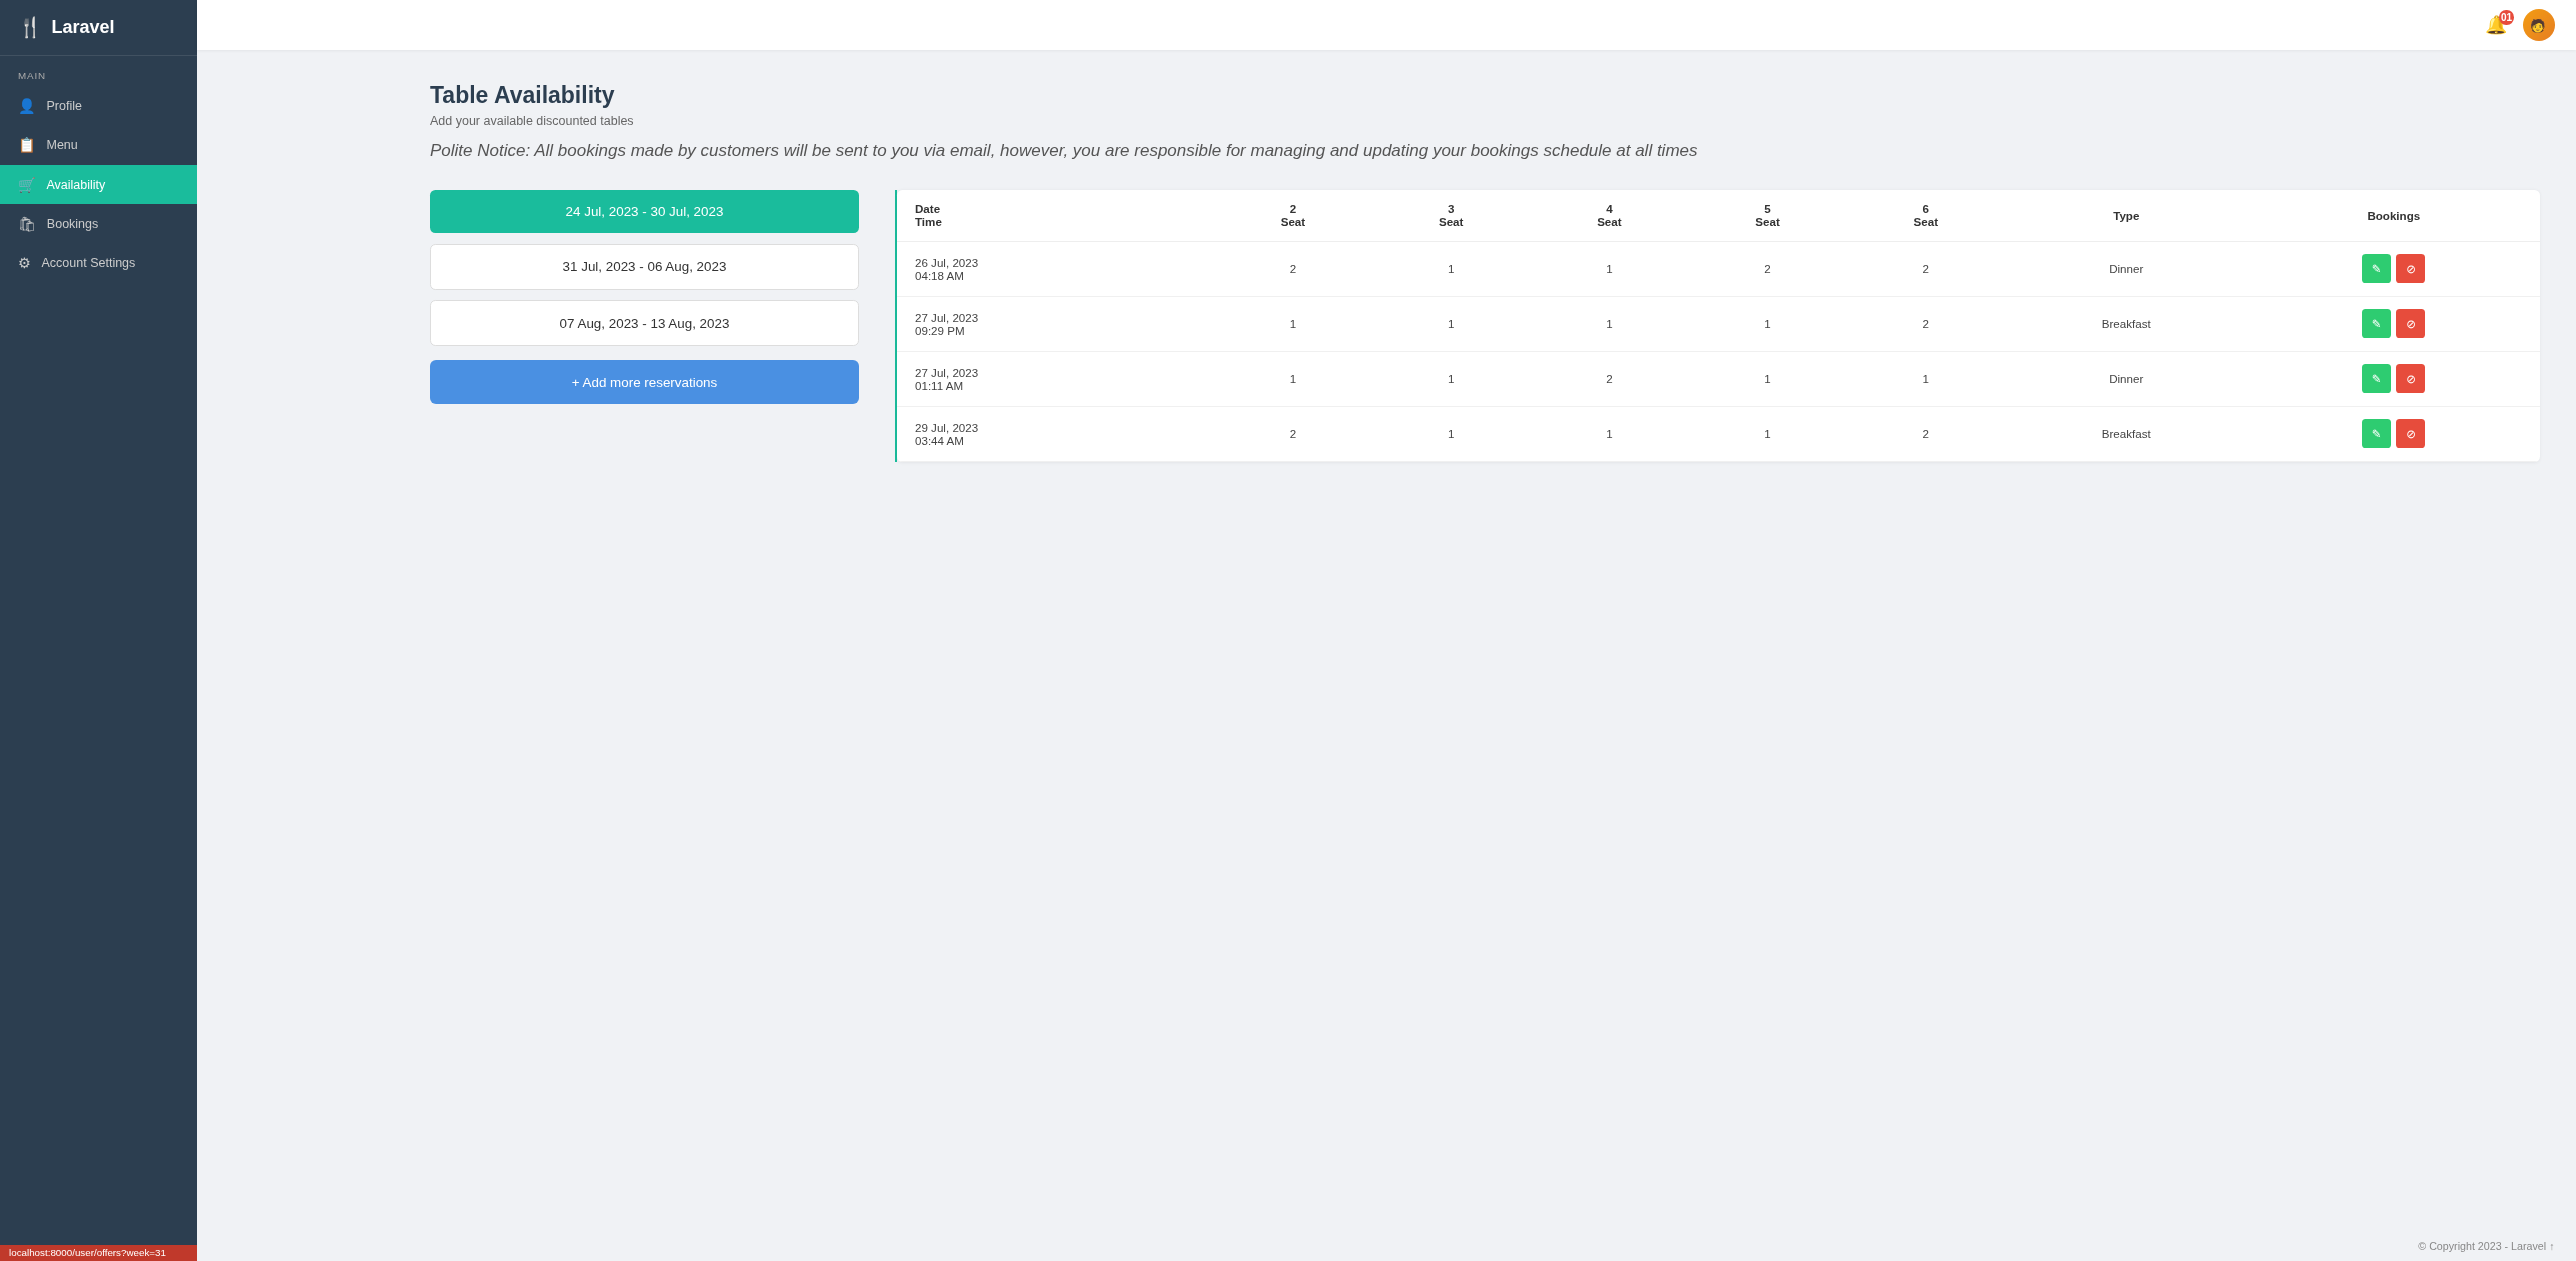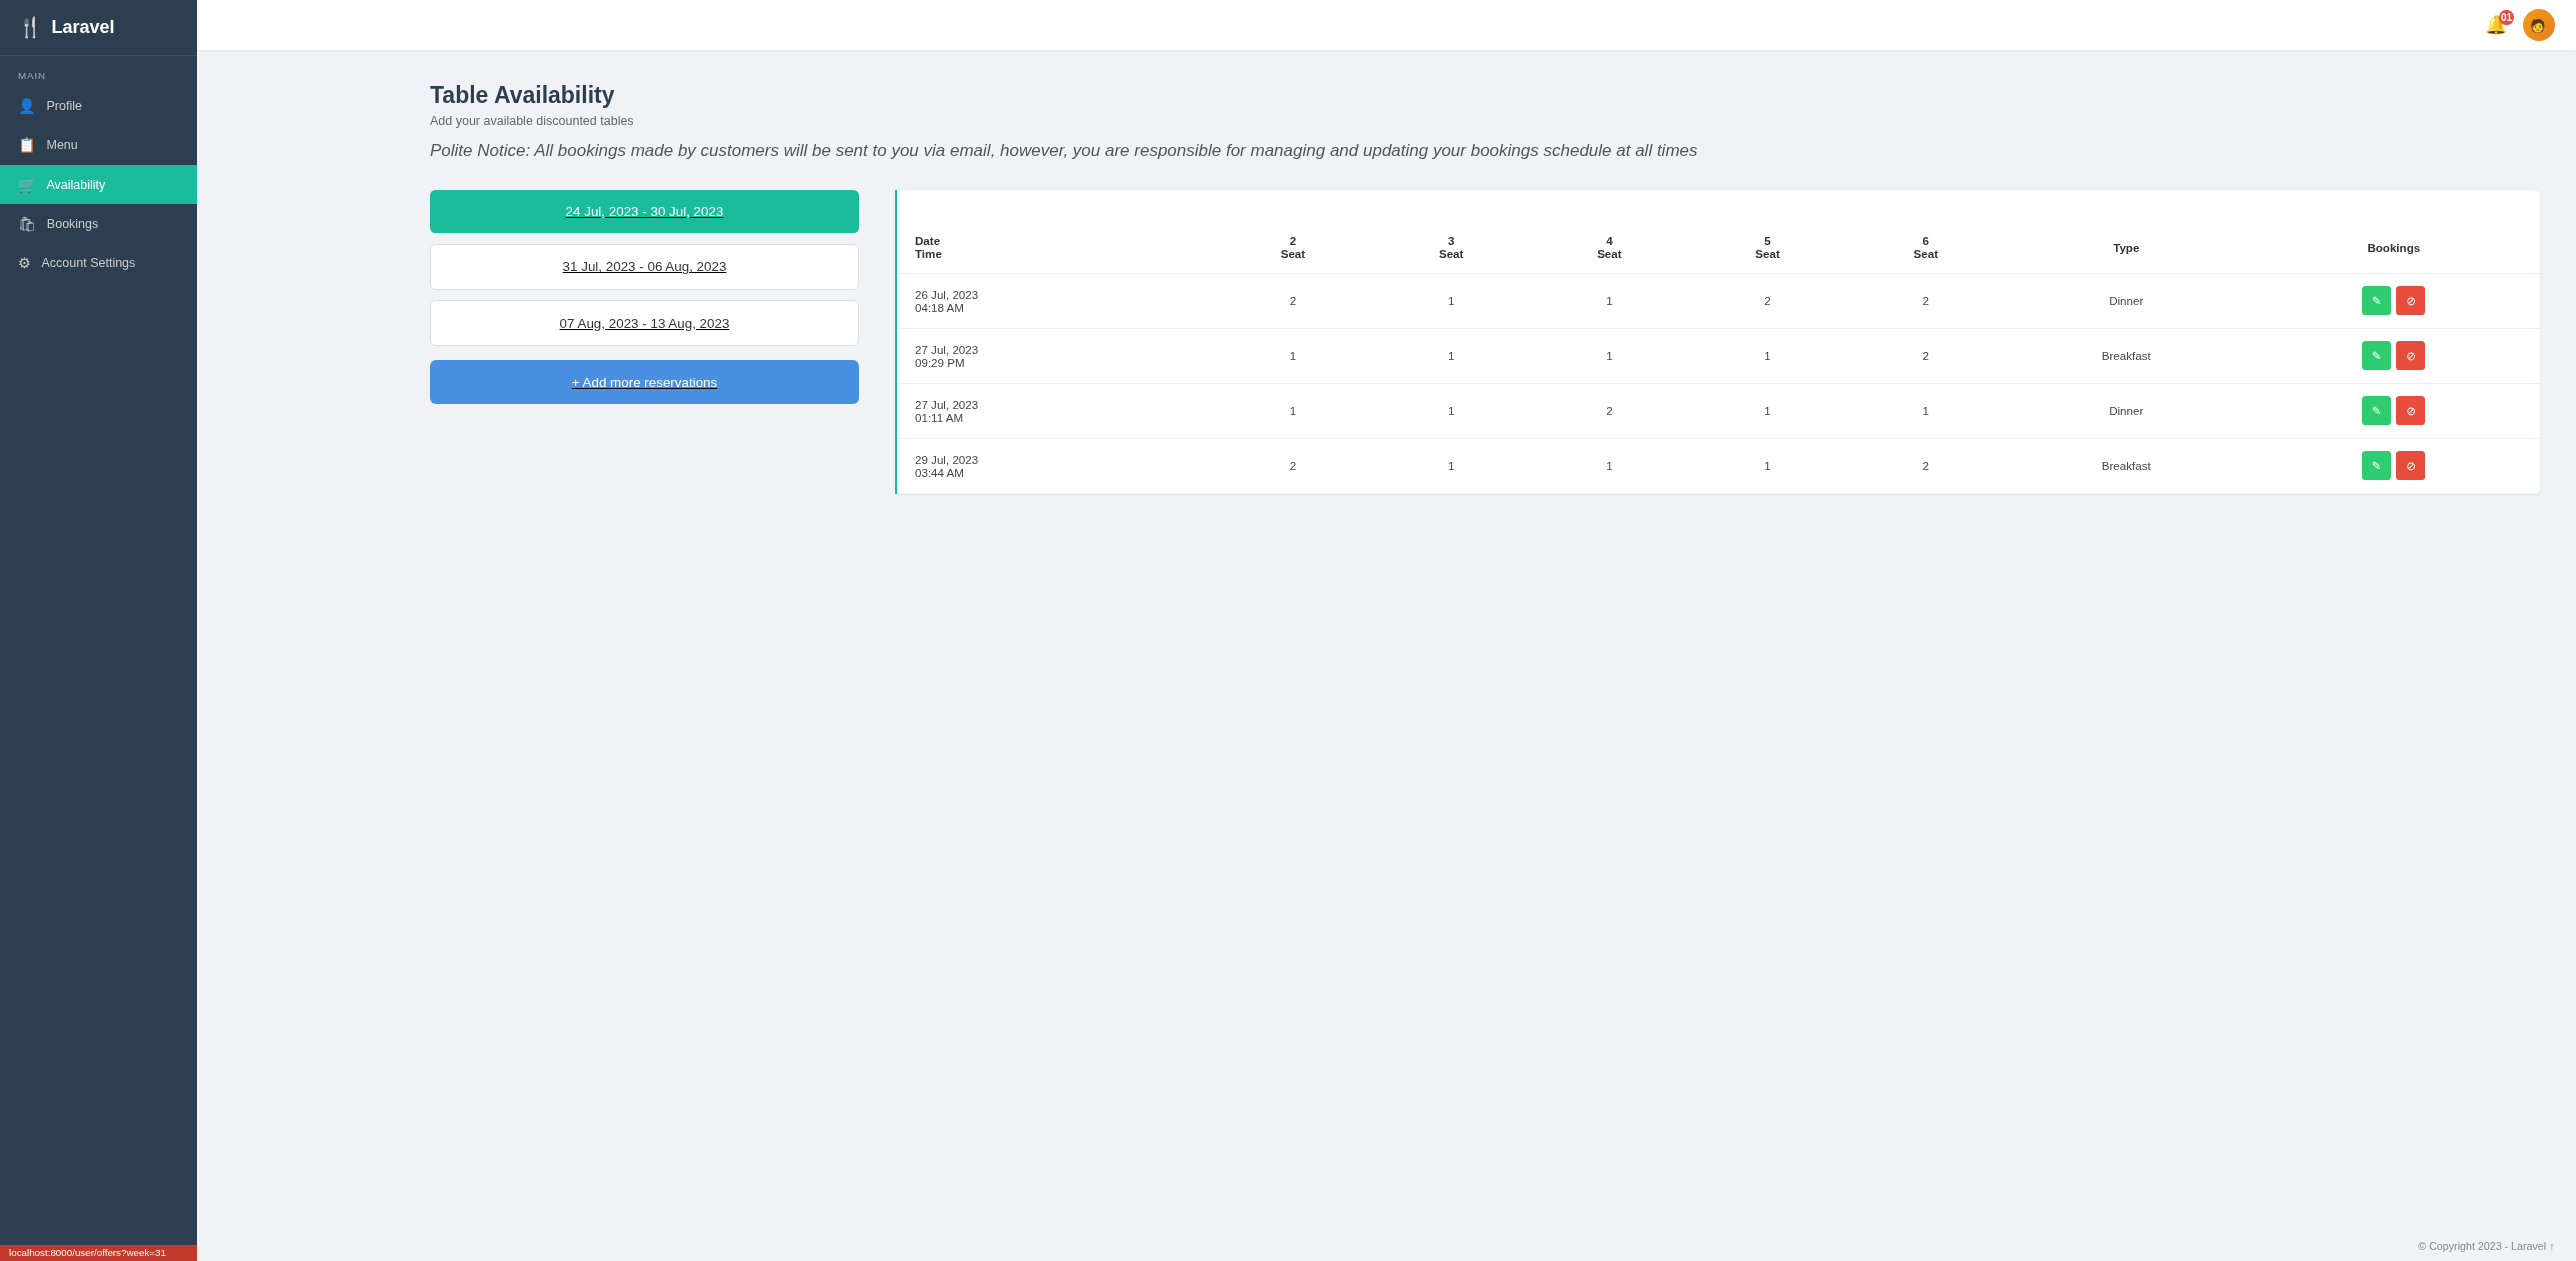--- a/index.html
+++ b/index.html
@@ -129,21 +129,20 @@
       align-items: flex-start;
     }
 
     
     .left-panel {
       width: 429px;
       min-width: 429px;
       display: flex;
       flex-direction: column;
       gap: 10.7px;
-      text-decoration: underline;
     }
     .week-btn {
       width: 100%;
       padding: 14.3px 18px;
       border: none;
       border-radius: 5.4px;
       font-size: 13.4px;
       cursor: pointer;
       font-weight: 500;
     }
@@ -173,21 +172,20 @@
     .right-panel {
       flex: 1;
       background: #fff;
       border-radius: 5.4px;
       overflow: hidden;
       box-shadow: 0 0.9px 3.6px rgba(0,0,0,0.06);
     }
     .availability-table {
       width: 100%;
       border-collapse: collapse;
-      margin-top: 32px;
     }
     .availability-table thead tr {
       border-bottom: 1.8px solid #eee;
     }
     .availability-table th {
       padding: 12.5px 10.7px;
       font-size: 11.6px;
       font-weight: 600;
       color: #333;
       text-align: center;

